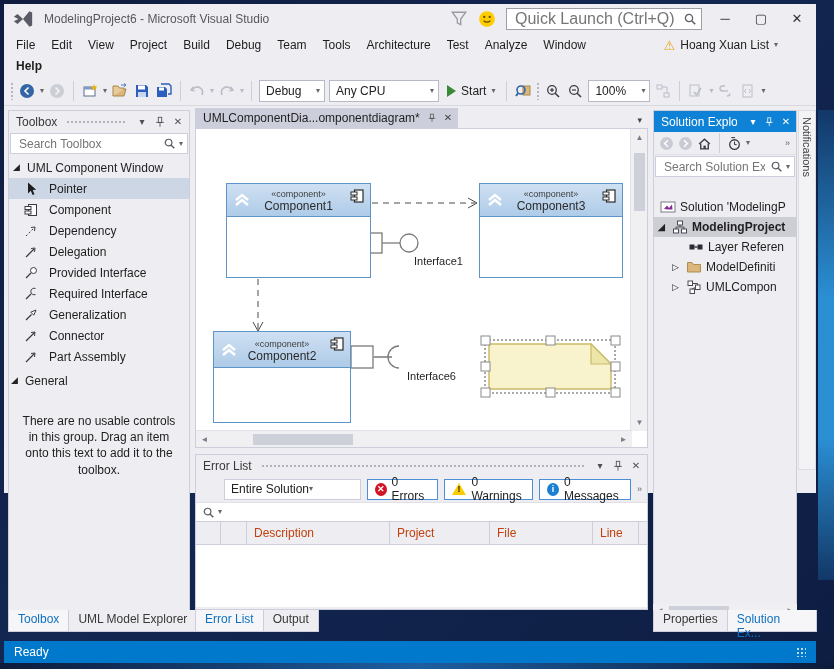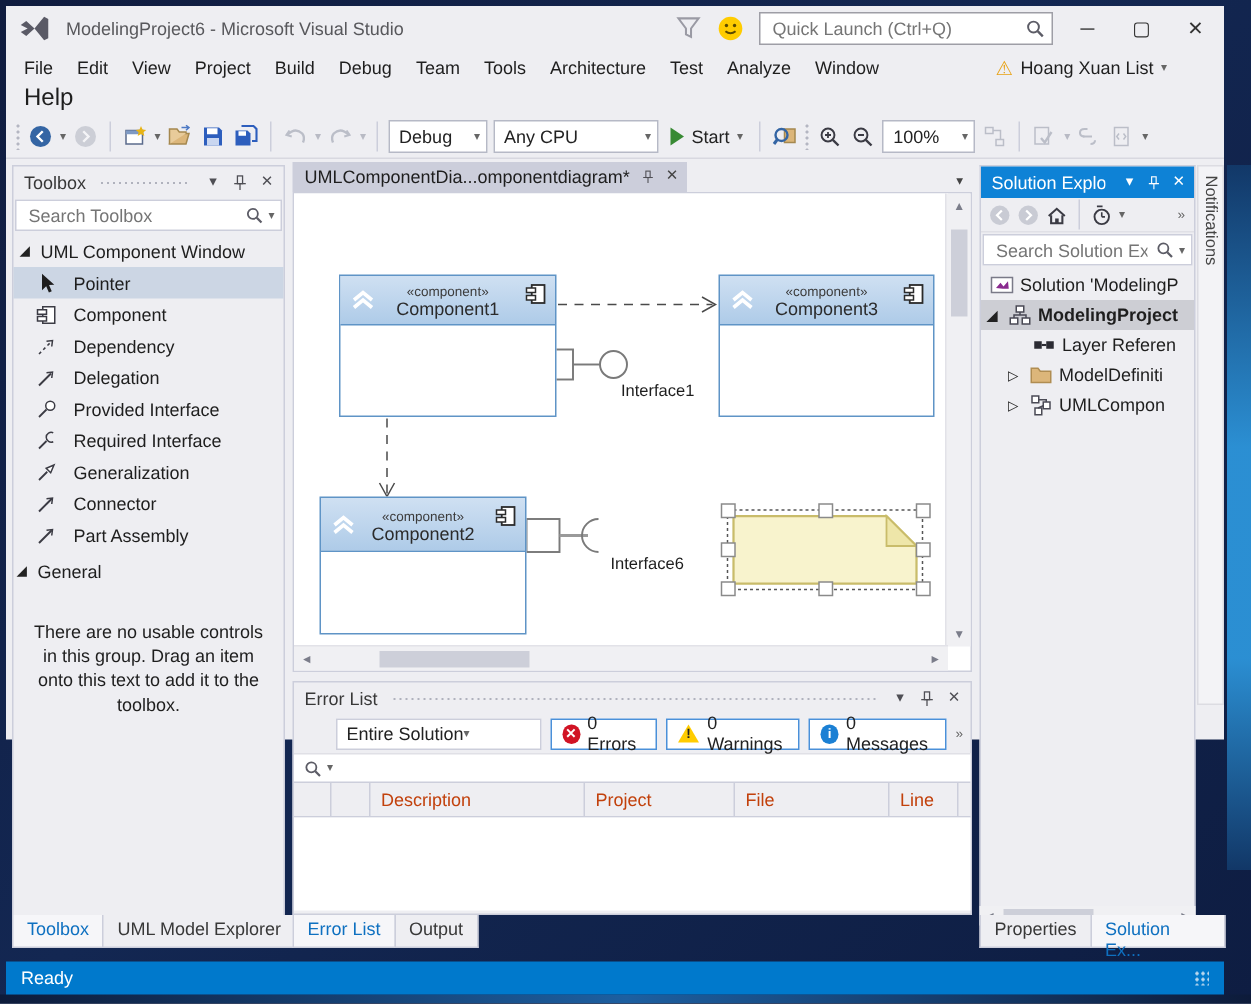--- a/index.html
+++ b/index.html
@@ -11,30 +11,30 @@
   .frame-glow2{position:absolute;left:0;bottom:0;width:834px;height:6px;background:linear-gradient(90deg,#0d1b3a,#1d5fa0,#0d1b3a);}
   .win{position:absolute;left:4px;top:4px;width:812px;height:489px;background:#eeeef2;}
 
   
   .titlebar{height:30px;display:flex;align-items:center;padding:0 6px 0 8px;}
   .vslogo{width:22px;height:22px;flex:0 0 auto;}
   .title-text{margin-left:10px;font-size:12px;color:#58585c;white-space:nowrap;}
   .title-right{margin-left:auto;display:flex;align-items:center;gap:10px;}
   .funnel-ic,.smiley-ic{width:18px;height:18px;}
   .ql{width:196px;height:22px;border:1px solid #9e9ea6;background:#fff;display:flex;align-items:center;padding:0 4px 0 6px;}
-  .ql input{border:none;outline:none;flex:1;font-size:12px;color:#4c1d95;background:transparent;min-width:0;}
+  .ql input{border:none;outline:none;flex:1;font-size:16px;color:#4c1d95;background:transparent;min-width:0;}
   .ql .mag{width:14px;height:14px;flex:0 0 auto;}
   .winbtn{width:26px;text-align:center;font-size:13px;color:#333;line-height:26px;cursor:default;}
 
   
   .menubar{height:22px;display:flex;align-items:center;padding:0 4px;font-size:12px;color:#1e1e1e;}
   .menu-item{padding:2px 8px;white-space:nowrap;}
   .menu-right{margin-left:auto;display:flex;align-items:center;gap:5px;margin-right:34px;font-size:12px;}
   .warn-glyph{color:#e8a317;font-size:13px;}
-  .helpbar{height:20px;display:flex;align-items:center;padding:0 4px;font-size:16px;color:#1e1e1e;}
+  .helpbar{height:20px;display:flex;align-items:center;padding:0 4px;font-size:12px;color:#1e1e1e;font-weight:bold;}
 
   
   .toolbar{height:30px;display:flex;align-items:center;padding:0 6px;gap:4px;border-bottom:1px solid #d8d8e0;}
   .grip{width:4px;height:18px;background-image:radial-gradient(#b4b6c2 1px,transparent 1.1px);background-size:4px 4px;}
   .tb-sep{width:1px;height:20px;background:#cccedb;margin:0 3px;}
   .tb-ic{width:18px;height:18px;display:flex;align-items:center;justify-content:center;}
   .tb-ic svg{width:16px;height:16px;}
   .caret{font-size:8px;color:#666;line-height:1;}
   .caret.dis{color:#b8bac4;}
   .combo{height:22px;background:#fff;border:1px solid #b6b9c6;display:flex;align-items:center;font-size:12px;color:#222;padding:0 4px 0 6px;gap:6px;}
@@ -104,21 +104,21 @@
   .el-col{border-right:1px solid #cccedb;display:flex;align-items:center;padding-left:7px;}
   .el-body{height:62px;background:#fff;}
 
   
   .solexp{left:649px;top:2px;width:144px;height:500px;border:1px solid #cccedb;border-bottom:none;}
   .se-title{height:21px;background:#0e82d6;color:#fff;display:flex;align-items:center;padding:0 4px 0 7px;font-size:12px;gap:5px;}
   .se-title .t-ic{color:#fff;}
   .se-toolbar{height:23px;display:flex;align-items:center;gap:4px;padding:0 5px;border-bottom:1px solid #e0e0e6;}
   .se-ic{width:15px;height:15px;display:flex;align-items:center;justify-content:center;}
   .ovfl{margin-left:auto;font-size:9px;color:#666;letter-spacing:1px;}
-  .tree{font-size:12px;color:#1e1e1e;margin-top:3px;}
+  .tree{font-size:12px;color:#1e1e1e;margin-top:20px;}
   .trow{display:flex;align-items:center;height:20px;gap:4px;white-space:nowrap;overflow:hidden;}
   .trow .nic{width:16px;height:16px;flex:0 0 auto;display:flex;align-items:center;justify-content:center;}
   .trow.hl{background:#cdced4;font-weight:bold;}
 
   .notif-strip{position:absolute;left:794px;top:2px;width:18px;height:360px;background:#f3f3f6;border:1px solid #dcdce2;}
   .notif-txt{writing-mode:vertical-rl;font-size:11px;color:#444;padding:6px 2px;}
 
   
   .bottomrow{position:absolute;left:0;top:606px;width:812px;height:29px;}
   .tabset{position:absolute;top:0;display:flex;gap:0;}

